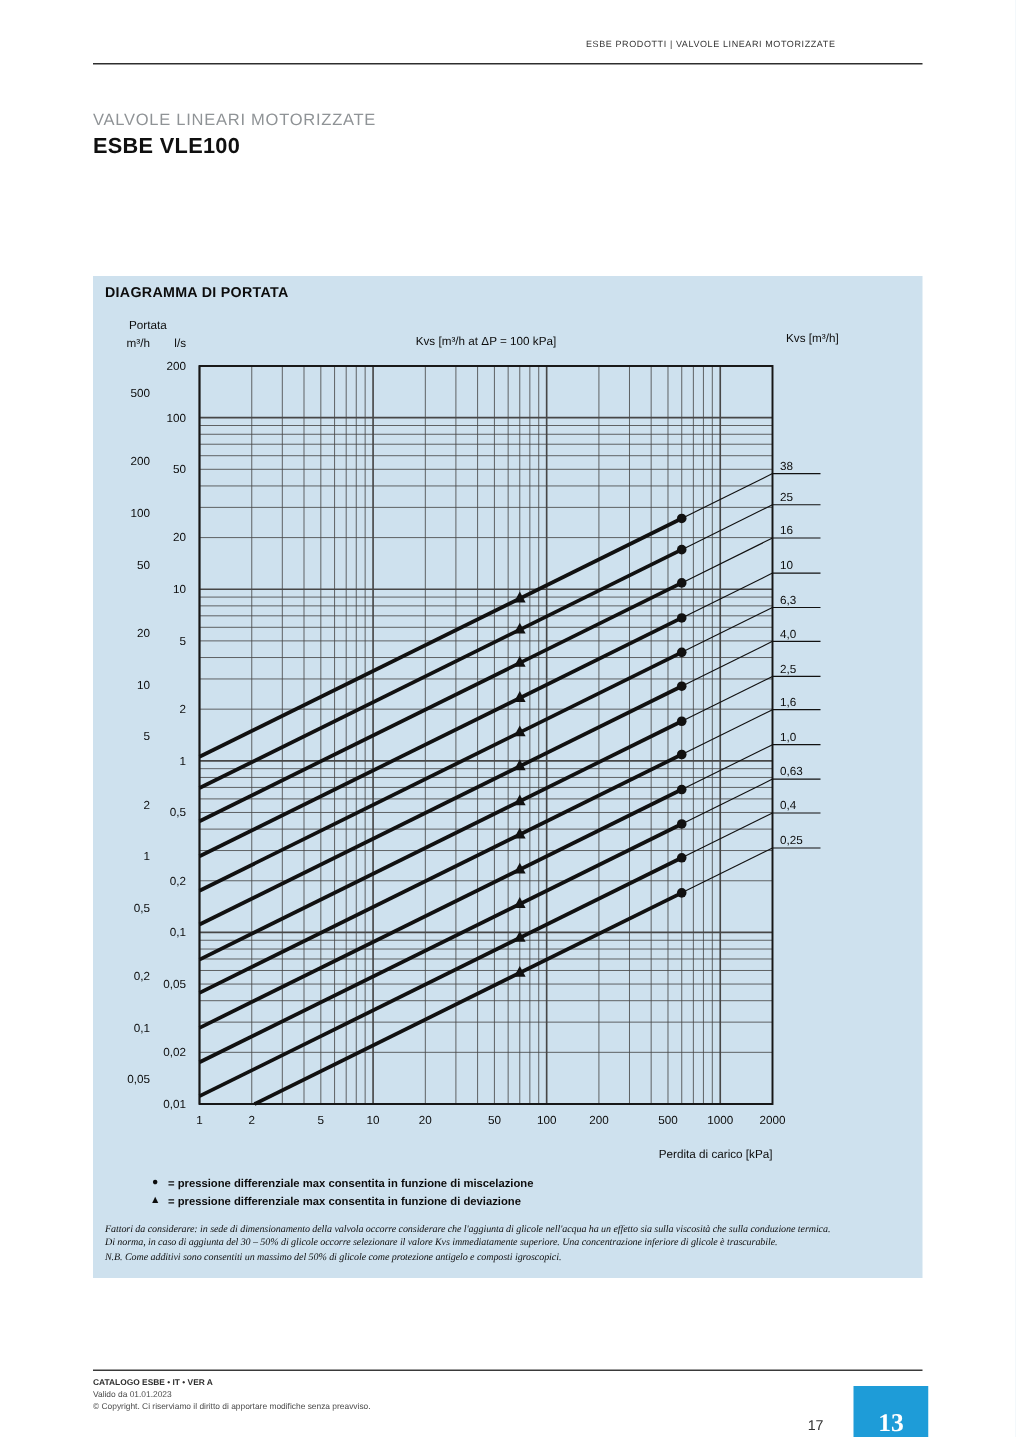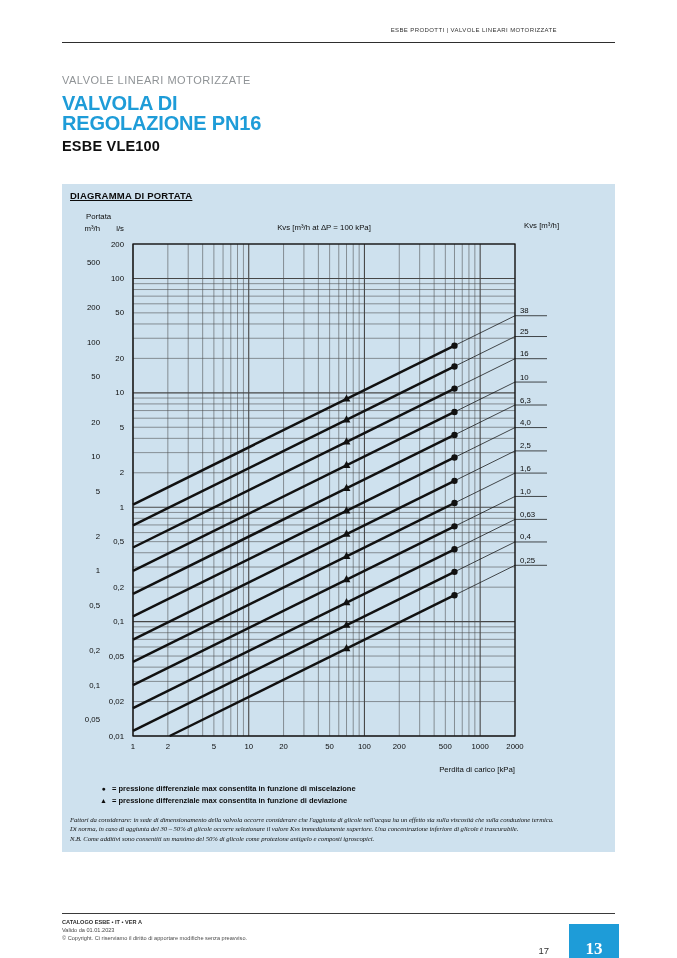--- a/index.html
+++ b/index.html
@@ -9,21 +9,21 @@
 
   .breadcrumb{position:absolute;top:11px;right:62px;font-size:6px;letter-spacing:.4px;color:#333;}
   .header-rule{position:absolute;top:26px;left:62px;width:553px;height:1px;background:#2e2e2e;}
 
   .title-block{position:absolute;left:62px;top:58px;}
   .category{font-size:11px;color:#8f9396;letter-spacing:.5px;}
   .main-title{margin-top:7px;font-size:20px;font-weight:800;color:#1E9CD8;line-height:1.02;letter-spacing:-.2px;}
   .series-title{margin-top:4px;font-size:14.5px;font-weight:800;color:#0f0f0f;letter-spacing:.2px;}
 
   .panel{position:absolute;left:62px;top:168px;width:553px;height:668px;background:#CEE1EE;}
-  .panel-heading{position:absolute;top:6px;left:8px;font-size:9.5px;font-weight:700;color:#0c0c0c;letter-spacing:.2px;z-index:2;text-decoration:underline;}
+  .panel-heading{position:absolute;top:6px;left:8px;font-size:9.5px;font-weight:700;color:#0c0c0c;letter-spacing:.2px;z-index:2;}
   #flow-chart{position:absolute;top:0;left:0;z-index:1;}
   svg text{font-family:"Liberation Sans",sans-serif;font-size:7.8px;fill:#0d0d0d;}
 
   .legend{position:absolute;top:600px;left:37px;font-size:7.5px;color:#0d0d0d;z-index:2;}
   .legend-row{display:flex;gap:4px;margin-bottom:3px;align-items:center;font-weight:bold;}
   .legend .sym{font-size:7px;width:9px;text-align:center;}
 
   .footnote{position:absolute;top:631px;left:8px;width:541px;font-family:"Liberation Serif",serif;font-style:italic;font-size:6.7px;line-height:1.4;color:#101010;letter-spacing:-.05px;}
 
   .footer-rule{position:absolute;top:897px;left:62px;width:553px;height:1px;background:#3a3a3a;}
@@ -35,24 +35,20 @@
 </head>
 <body>
 
 <div class="page">
 
   <div class="breadcrumb">ESBE PRODOTTI | VALVOLE LINEARI MOTORIZZATE</div>
   <div class="header-rule"></div>
 
   <div class="title-block">
     <div class="category">VALVOLE LINEARI MOTORIZZATE</div>
-    <h1 class="main-title">
-      <div>VALVOLA DI</div>
-      <div>REGOLAZIONE PN16</div>
-    </h1>
     <div class="series-title">ESBE VLE100</div>
   </div>
 
   <div class="panel">
     <svg id="flow-chart" width="553" height="598" viewBox="0 0 553 598">
         <line x1="71.00" y1="60" x2="71.00" y2="552" stroke="#474747" stroke-width="1.1"></line>
         <line x1="105.84" y1="60" x2="105.84" y2="552" stroke="#474747" stroke-width="0.55"></line>
         <line x1="126.21" y1="60" x2="126.21" y2="552" stroke="#474747" stroke-width="0.55"></line>
         <line x1="140.67" y1="60" x2="140.67" y2="552" stroke="#474747" stroke-width="0.55"></line>
         <line x1="151.89" y1="60" x2="151.89" y2="552" stroke="#474747" stroke-width="0.55"></line>

